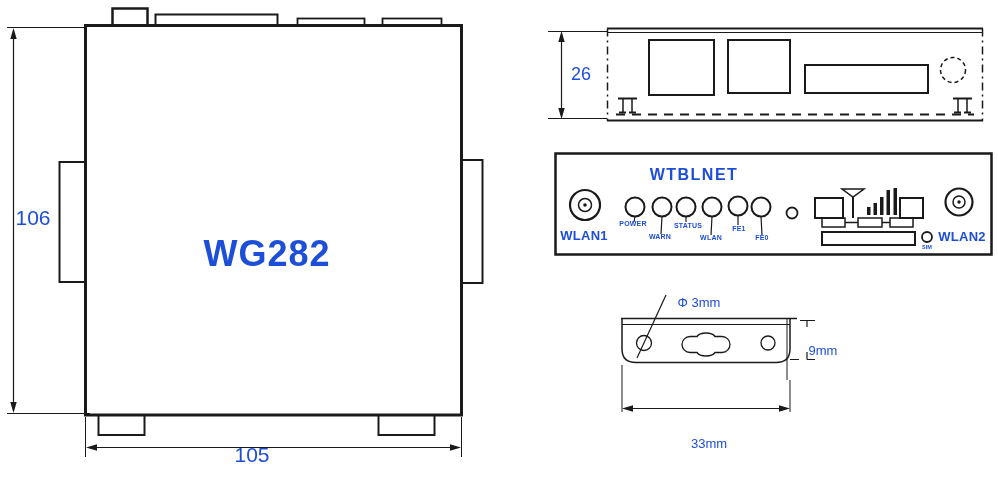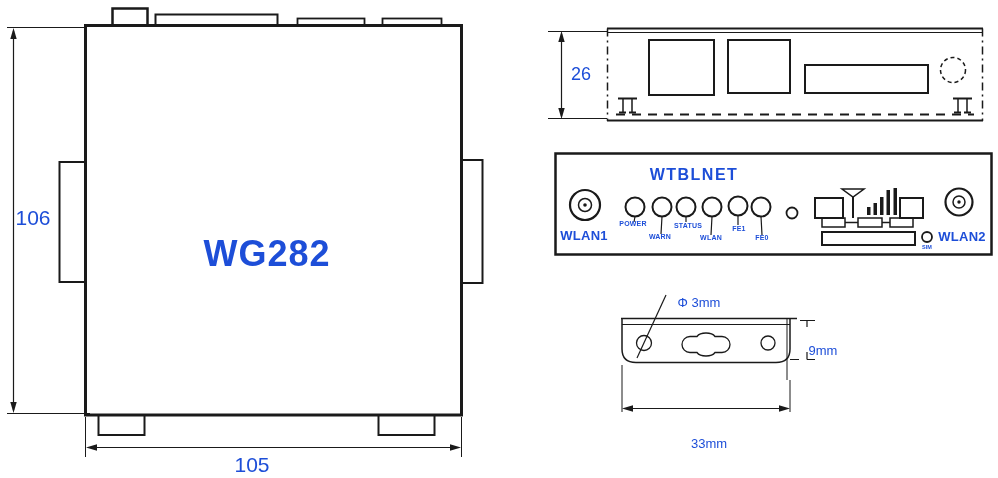--- a/index.html
+++ b/index.html
@@ -55,21 +55,21 @@
 
       <g>
         <path class="ln" stroke-width="1" d="M85.5,417 V457 M461.5,417 V457"></path>
         <path class="ln" stroke-width="1.2" d="M88,447.5 H459"></path>
         <polygon class="fl" points="86,447.5 97,444.3 97,450.7"></polygon>
         <polygon class="fl" points="461,447.5 450,444.3 450,450.7"></polygon>
       </g>
     </svg>
     <div class="txt model" style="left:267px;top:226px;">WG282</div>
     <div class="txt dim" style="left:33px;top:217px;">106</div>
-    <div class="txt dim" style="left:252px;top:464px;">105</div>
+    <div class="txt dim" style="left:252px;top:454px;">105</div>
   </section>
 
   <section>
     <svg style="left:540px;top:8px" width="458" height="124" viewBox="0 0 458 124">
       <g>
         <path class="ln" stroke-width="2" d="M67,20.5 H443"></path>
         <path class="ln" stroke-width="1" d="M67,24.5 H443"></path>
         <path class="ln" stroke-width="1.5" stroke-dasharray="8 4 2 4" d="M67.5,20.5 V113 M442.5,20.5 V113"></path>
         <path class="ln" stroke-width="2" d="M67,112.5 H443"></path>
         <path class="ln" stroke-width="2" stroke-dasharray="9 7" d="M76,106.5 H434"></path>

